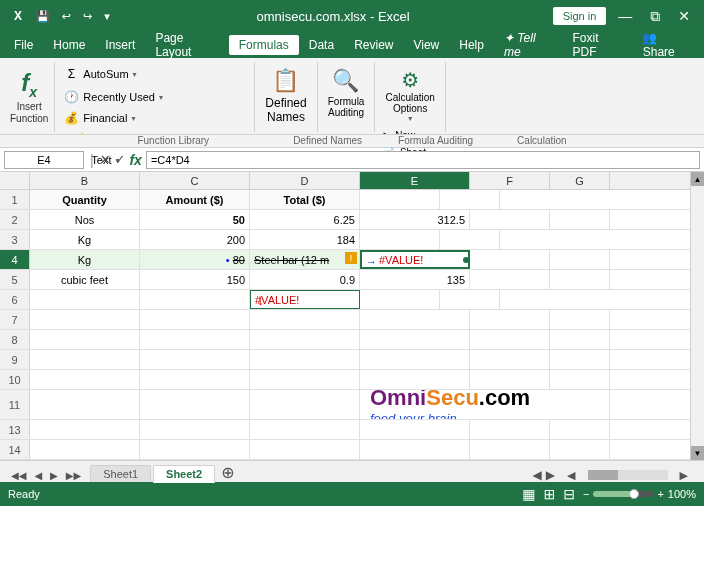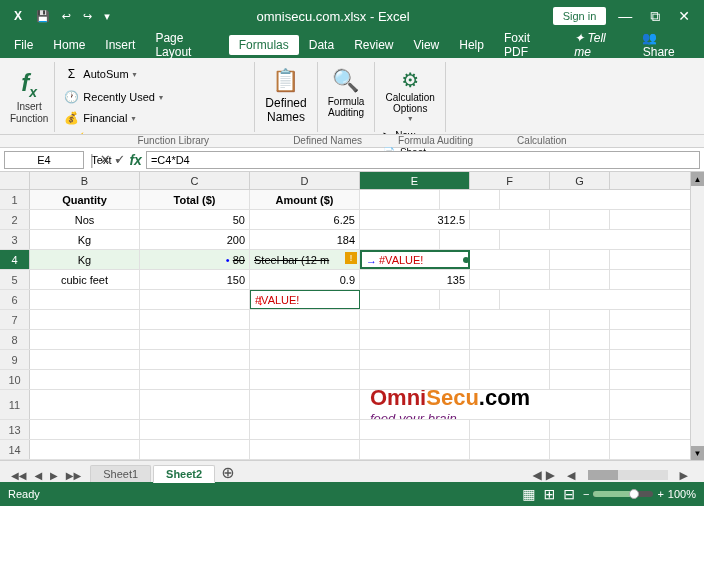--- a/index.html
+++ b/index.html
@@ -287,24 +287,24 @@
     .status-right { display: flex; align-items: center; gap: 8px; }
     .view-btn { color: white; font-size: 14px; cursor: pointer; }
     .zoom-bar { display: flex; align-items: center; gap: 4px; font-size: 11px; }
 
     
     .watermark {
       position: absolute;
       pointer-events: none;
     }
     .watermark-omni { font-size: 22px; font-weight: bold; }
-    .watermark-omni span.omni { color: #b91c1c; }
+    .watermark-omni span.omni { color: #701a75; }
     .watermark-omni span.secu { color: #e8821e; }
     .watermark-com { color: #000; font-size: 22px; font-weight: bold; }
-    .watermark-tagline { color: #701a75; font-size: 13px; font-style: italic; }
+    .watermark-tagline { color: #1d4ed8; font-size: 13px; font-style: italic; }
 
     
     .scroll-col { width: 14px; background: #f0f0f0; border-left: 1px solid #d0d0d0; display: flex; flex-direction: column; }
 
     .spreadsheet-area {
       display: flex;
       flex: 1;
       position: relative;
     }
 
@@ -339,22 +339,22 @@
 <div class="menu-bar">
   <div class="menu-item">File</div>
   <div class="menu-item">Home</div>
   <div class="menu-item">Insert</div>
   <div class="menu-item">Page Layout</div>
   <div class="menu-item active">Formulas</div>
   <div class="menu-item">Data</div>
   <div class="menu-item">Review</div>
   <div class="menu-item">View</div>
   <div class="menu-item">Help</div>
+  <div class="menu-item" style="font-style:italic;">✦ Tell me</div>
   <div class="menu-item">Foxit PDF</div>
-  <div class="menu-item" style="font-style:italic;">✦ Tell me</div>
   <div class="menu-item" style="margin-left:auto;">👥 Share</div>
 </div>
 
 <div class="ribbon">
   <div class="ribbon-content">
 
     <div class="insert-fn-btn">
       <div class="insert-fn-icon"><i>f</i><sub style="font-size:14px;">x</sub></div>
       <div class="insert-fn-label">Insert<br>Function</div>
     </div>
@@ -463,30 +463,30 @@
       <div class="col-header active" style="width:110px;">E</div>
       <div class="col-header" style="width:80px;">F</div>
       <div class="col-header" style="width:60px;">G</div>
     </div>
 
     <div class="rows-container">
 
       <div class="sheet-row">
         <div class="row-num">1</div>
         <div class="cell header-cell" style="width:110px;">Quantity</div>
+        <div class="cell header-cell" style="width:110px;">Amount ($)</div>
         <div class="cell header-cell" style="width:110px;">Total ($)</div>
-        <div class="cell header-cell" style="width:110px;">Amount ($)</div>
         <div class="cell" style="width:80px;"></div>
         <div class="cell" style="width:60px;"></div>
       </div>
 
       <div class="sheet-row">
         <div class="row-num">2</div>
         <div class="cell center" style="width:110px;">Nos</div>
-        <div class="cell right" style="width:110px;">50</div>
+        <div class="cell right" style="width:110px;font-weight:bold;">50</div>
         <div class="cell right" style="width:110px;">6.25</div>
         <div class="cell right" style="width:110px;">312.5</div>
         <div class="cell" style="width:80px;"></div>
         <div class="cell" style="width:60px;"></div>
       </div>
 
       <div class="sheet-row">
         <div class="row-num">3</div>
         <div class="cell center" style="width:110px;">Kg</div>
         <div class="cell right" style="width:110px;">200</div>

